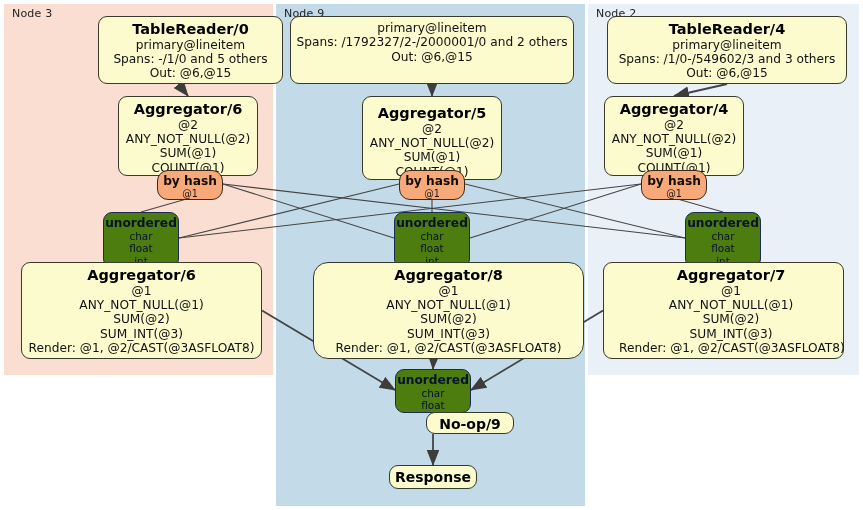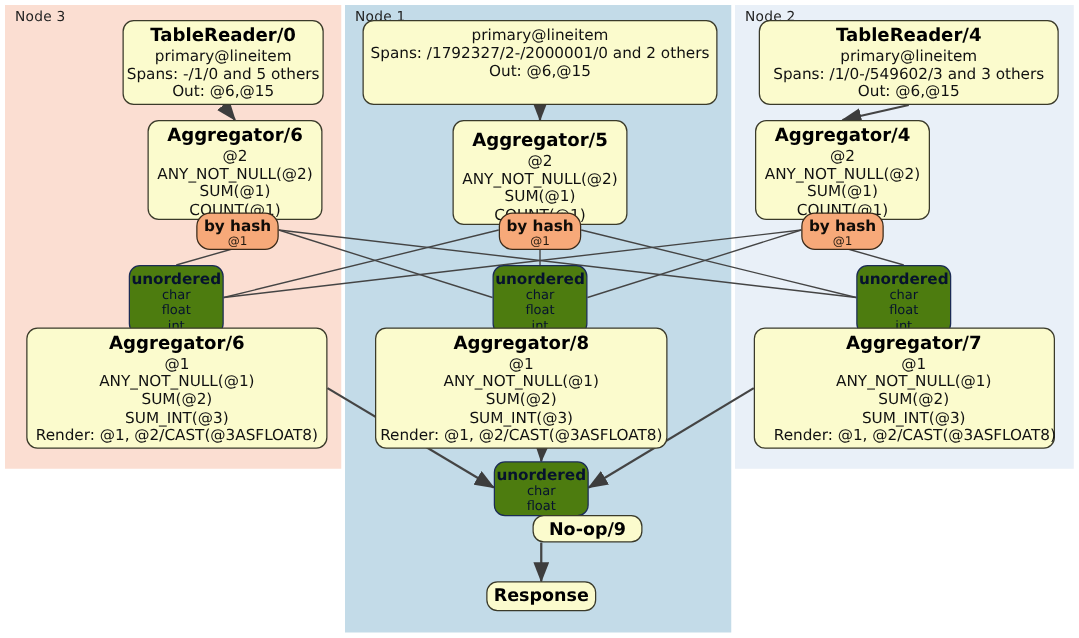--- a/index.html
+++ b/index.html
@@ -29,21 +29,21 @@
 </style>
 </head>
 <body>
 
 <div id="root">
   <div id="panels">
       <div class="panel" style="left: 4px; top: 4px; width: 269px; height: 371px; background: rgb(251, 222, 210);">
         <div class="panel-label">Node 3</div>
       </div>
       <div class="panel" style="left: 276px; top: 4px; width: 309px; height: 502px; background: rgb(195, 219, 232);">
-        <div class="panel-label">Node 1</div>
+        <div class="panel-label">Node 9</div>
       </div>
       <div class="panel" style="left: 588px; top: 4px; width: 271px; height: 371px; background: rgb(233, 240, 248);">
         <div class="panel-label">Node 2</div>
       </div>
     </div>
   <svg class="edges" id="edge-layer" viewBox="0 0 863 510">
     <defs>
       <marker id="arrowhead" markerWidth="9" markerHeight="7" refX="8.4" refY="3.5" orient="auto">
         <polygon points="0 0, 9 3.5, 0 7" fill="#3d3d3d"></polygon>
       </marker>
@@ -62,21 +62,21 @@
         <line x1="641" y1="184" x2="470" y2="238" stroke="#444444" stroke-width="1.1"></line>
         <line x1="674" y1="198" x2="723" y2="212" stroke="#444444" stroke-width="1.1"></line>
         <line x1="262" y1="310.5" x2="395" y2="390" stroke="#444444" stroke-width="1.8" marker-end="url(#arrowhead)"></line>
         <line x1="433.5" y1="359" x2="433" y2="369" stroke="#444444" stroke-width="1.8" marker-end="url(#arrowhead)"></line>
         <line x1="603" y1="310.5" x2="471" y2="390" stroke="#444444" stroke-width="1.8" marker-end="url(#arrowhead)"></line>
         <line x1="433" y1="411" x2="433" y2="412" stroke="#444444" stroke-width="1.1"></line>
         <line x1="433" y1="434" x2="433" y2="465" stroke="#444444" stroke-width="1.8" marker-end="url(#arrowhead)"></line>
       </g>
   </svg>
   <div id="nodes">
-      <div class="node n-yellow" style="left: 98px; top: 16px; width: 161px; min-height: 68px; padding-top: 4px;">
+      <div class="node n-yellow" style="left: 98px; top: 16px; width: 185px; min-height: 68px; padding-top: 4px;">
         <span class="title">TableReader/0</span>
         <span class="sub">primary@lineitem</span>
         <span class="sub">Spans: -/1/0 and 5 others</span>
         <span class="sub">Out: @6,@15</span>
       </div>
       <div class="node n-yellow" style="left: 290px; top: 16px; width: 284px; min-height: 68px; padding-top: 4px;">
         <span class="sub">primary@lineitem</span>
         <span class="sub">Spans: /1792327/2-/2000001/0 and 2 others</span>
         <span class="sub">Out: @6,@15</span>
       </div>
@@ -138,21 +138,21 @@
         <span class="sub">int</span>
       </div>
       <div class="node n-yellow" style="left: 21px; top: 262px; width: 241px; min-height: 97px; padding-top: 4px;">
         <span class="title">Aggregator/6</span>
         <span class="sub">@1</span>
         <span class="sub">ANY_NOT_NULL(@1)</span>
         <span class="sub">SUM(@2)</span>
         <span class="sub">SUM_INT(@3)</span>
         <span class="sub">Render: @1, @2/CAST(@3ASFLOAT8)</span>
       </div>
-      <div class="node n-yellow" style="left: 300px; top: 262px; width: 234px; min-height: 97px; padding-top: 4px;">
+      <div class="node n-yellow" style="left: 313px; top: 262px; width: 271px; min-height: 97px; padding-top: 4px; border-radius: 15px;">
         <span class="title">Aggregator/8</span>
         <span class="sub">@1</span>
         <span class="sub">ANY_NOT_NULL(@1)</span>
         <span class="sub">SUM(@2)</span>
         <span class="sub">SUM_INT(@3)</span>
         <span class="sub">Render: @1, @2/CAST(@3ASFLOAT8)</span>
       </div>
       <div class="node n-yellow" style="left: 603px; top: 262px; width: 241px; min-height: 97px; padding-top: 4px; padding-left: 15px;">
         <span class="title">Aggregator/7</span>
         <span class="sub">@1</span>

